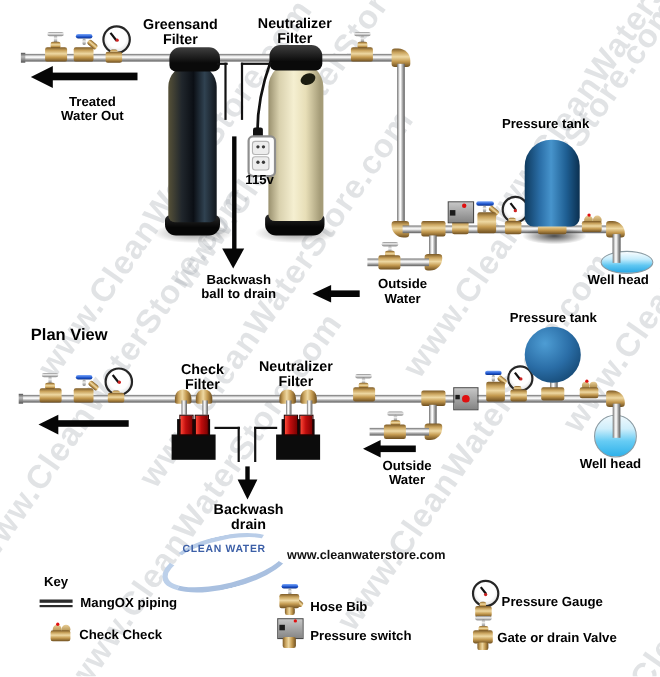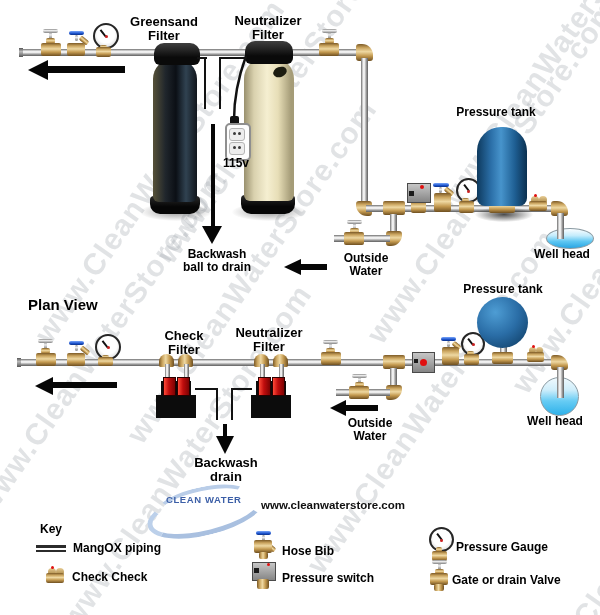--- a/index.html
+++ b/index.html
@@ -186,20 +186,24 @@
   <div class="pv" style="left:557px;top:213px;height:26px"></div>
 
   <div class="lbl fs13" style="left:124px;top:15px;width:80px">
     <span>Greensand</span>
       <span>Filter</span>
   </div>
   <div class="lbl fs13" style="left:228px;top:14px;width:80px">
     <span>Neutralizer</span>
       <span>Filter</span>
   </div>
+  <div class="lbl" style="left:44px;top:86px;width:80px">
+    <span>Treated</span>
+      <span>Water Out</span>
+  </div>
   <div class="lbl" style="left:216px;top:157px;width:40px">
     <span>115v</span>
   </div>
   <div class="lbl" style="left:177px;top:248px;width:80px">
     <span>Backwash</span>
       <span>ball to drain</span>
   </div>
   <div class="lbl" style="left:326px;top:252px;width:80px">
     <span>Outside</span>
       <span>Water</span>

